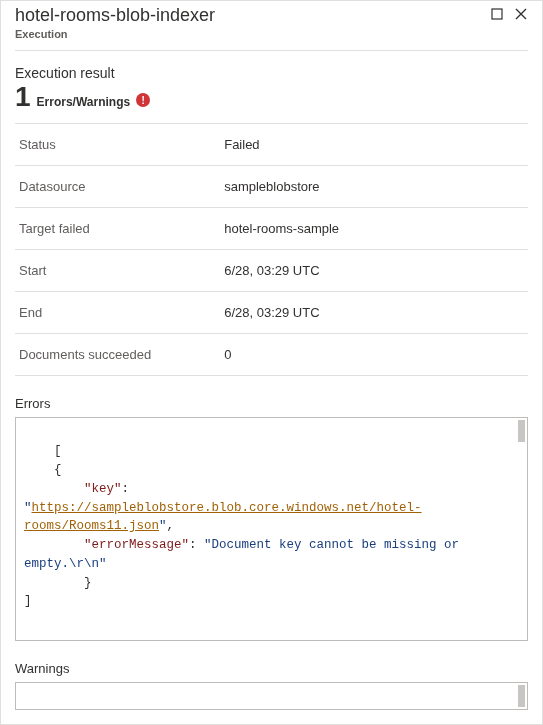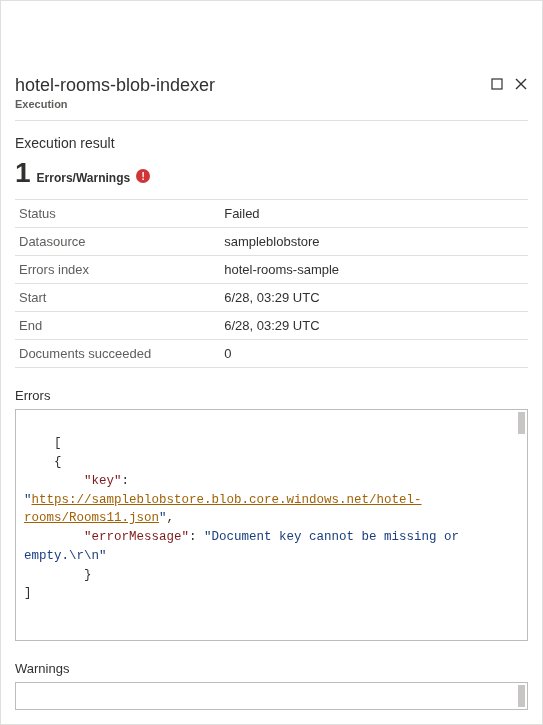--- a/index.html
+++ b/index.html
@@ -18,42 +18,41 @@
     width: 543px;
     height: 725px;
     display: flex;
     flex-direction: column;
     padding: 0 14px 14px 14px;
   }
   .header-row {
     display: flex;
     align-items: flex-start;
     justify-content: space-between;
-    padding-top: 26px;
-    margin-top: 48px;
+    padding-top: 4px;
   }
   .title-block { display: flex; flex-direction: column; }
   .title { font-size: 18px; font-weight: 400; line-height: 1.2; }
   .subtitle { font-size: 11px; color: #605e5c; margin-top: 1px; font-weight: bold; }
   .win-controls { display: flex; gap: 10px; align-items: center; margin-top: 2px; }
   .win-btn { width: 14px; height: 14px; display: flex; align-items: center; justify-content: center; cursor: pointer; color: #323130; }
   .win-btn svg { display: block; }
   .divider { border-top: 1px solid #e1dfdd; margin-top: 10px; }
-  .section-heading { font-size: 14px; margin-top: 14px; margin-bottom: 6px; }
+  .section-heading { font-size: 14px; margin-top: 14px; }
   .count-row { display: flex; align-items: baseline; gap: 6px; margin-bottom: 10px; }
   .big-count { font-size: 28px; font-weight: 700; }
   .count-label { font-size: 12px; font-weight: 700; }
   .error-badge {
     width: 14px; height: 14px; border-radius: 50%;
     background: #d13438; color: #fff; font-size: 10px; font-weight: 700;
     display: inline-flex; align-items: center; justify-content: center;
     position: relative; top: -2px;
   }
   table.kv { width: 100%; border-collapse: collapse; }
-  table.kv td { border-top: 1px solid #e1dfdd; padding: 6px 4px; font-size: 13px; }
+  table.kv td { border-top: 1px solid #e1dfdd; padding: 13px 4px; font-size: 13px; }
   table.kv tr:last-child td { border-bottom: 1px solid #e1dfdd; }
   table.kv td.key { color: #605e5c; width: 40%; }
   .sub-heading { font-size: 13px; margin-top: 20px; margin-bottom: 6px; }
   .code-box {
     border: 1px solid #bebbb8;
     font-family: Consolas, "Courier New", monospace;
     font-size: 12.5px;
     line-height: 1.5;
     padding: 6px 8px;
     white-space: pre-wrap;
@@ -109,21 +108,21 @@
     <tbody id="kv-body">
         <tr>
           <td class="key">Status</td>
           <td>Failed</td>
         </tr>
         <tr>
           <td class="key">Datasource</td>
           <td>sampleblobstore</td>
         </tr>
         <tr>
-          <td class="key">Errors index</td>
+          <td class="key">Target failed</td>
           <td>hotel-rooms-sample</td>
         </tr>
         <tr>
           <td class="key">Start</td>
           <td>6/28, 03:29 UTC</td>
         </tr>
         <tr>
           <td class="key">End</td>
           <td>6/28, 03:29 UTC</td>
         </tr>

